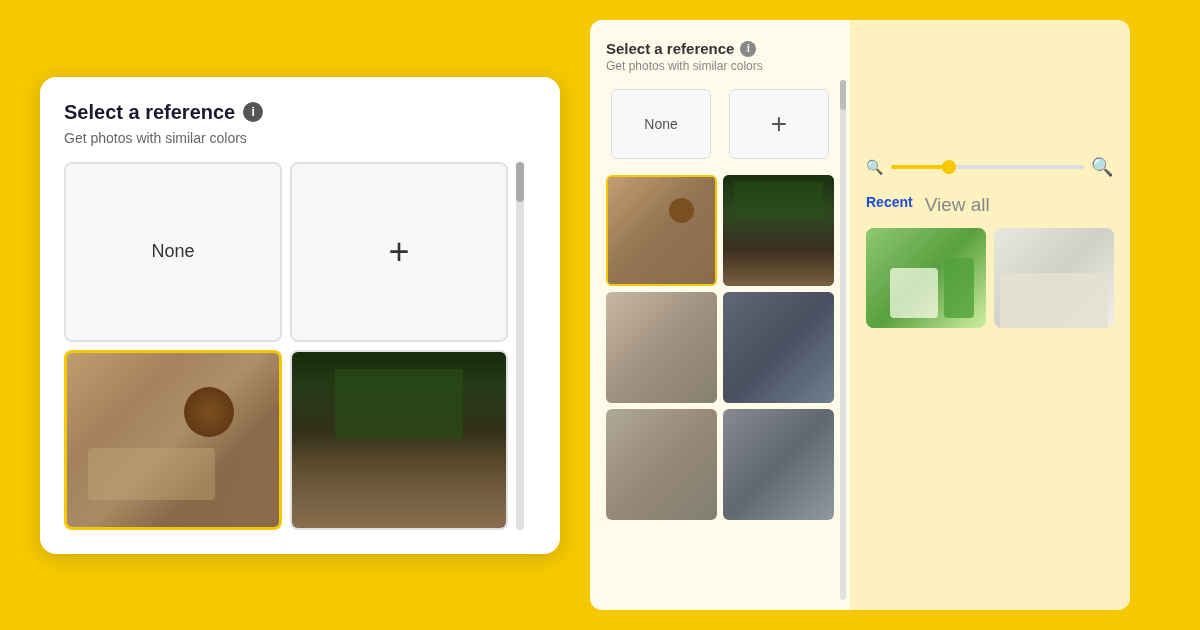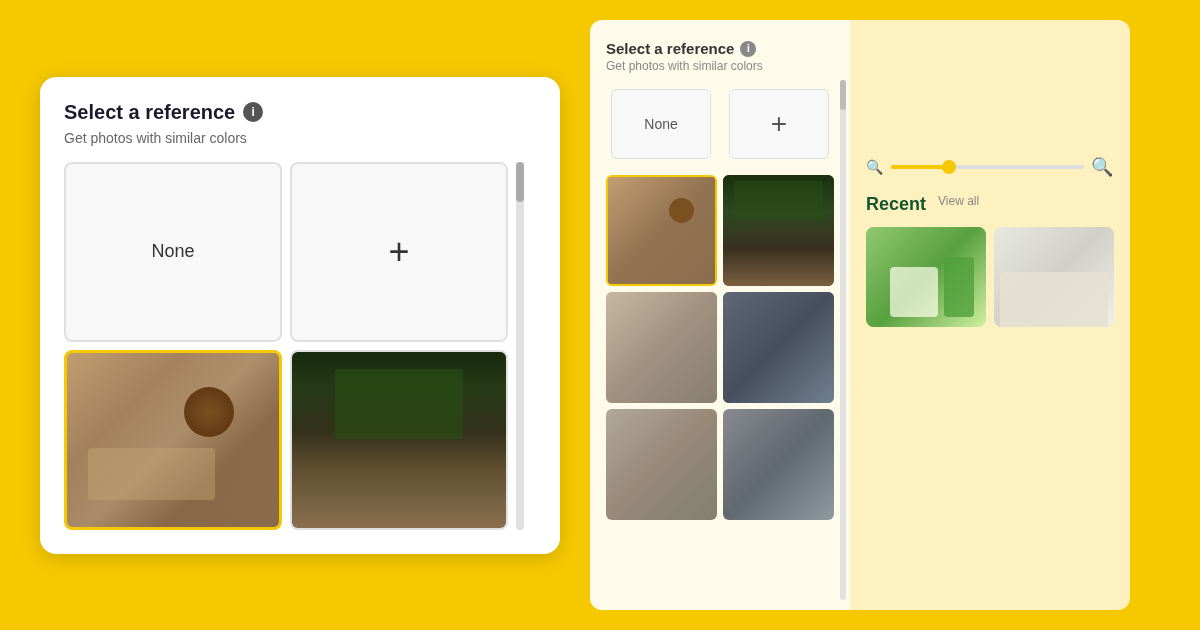--- a/index.html
+++ b/index.html
@@ -264,27 +264,27 @@
       top: -5px;
       left: calc(30% - 7px);
     }
 
     .recent-header {
       display: flex;
       gap: 12px;
       margin-bottom: 12px;
     }
     .recent-tab {
-      font-size: 18px;
+      font-size: 14px;
       font-weight: 600;
-      color: #14532d;
+      color: #1d4ed8;
       cursor: pointer;
     }
     .viewall-tab {
-      font-size: 12px;
+      font-size: 19px;
       color: #888;
       cursor: pointer;
     }
 
     .recent-grid {
       display: grid;
       grid-template-columns: 1fr 1fr;
       gap: 8px;
     }
     .recent-thumb {

